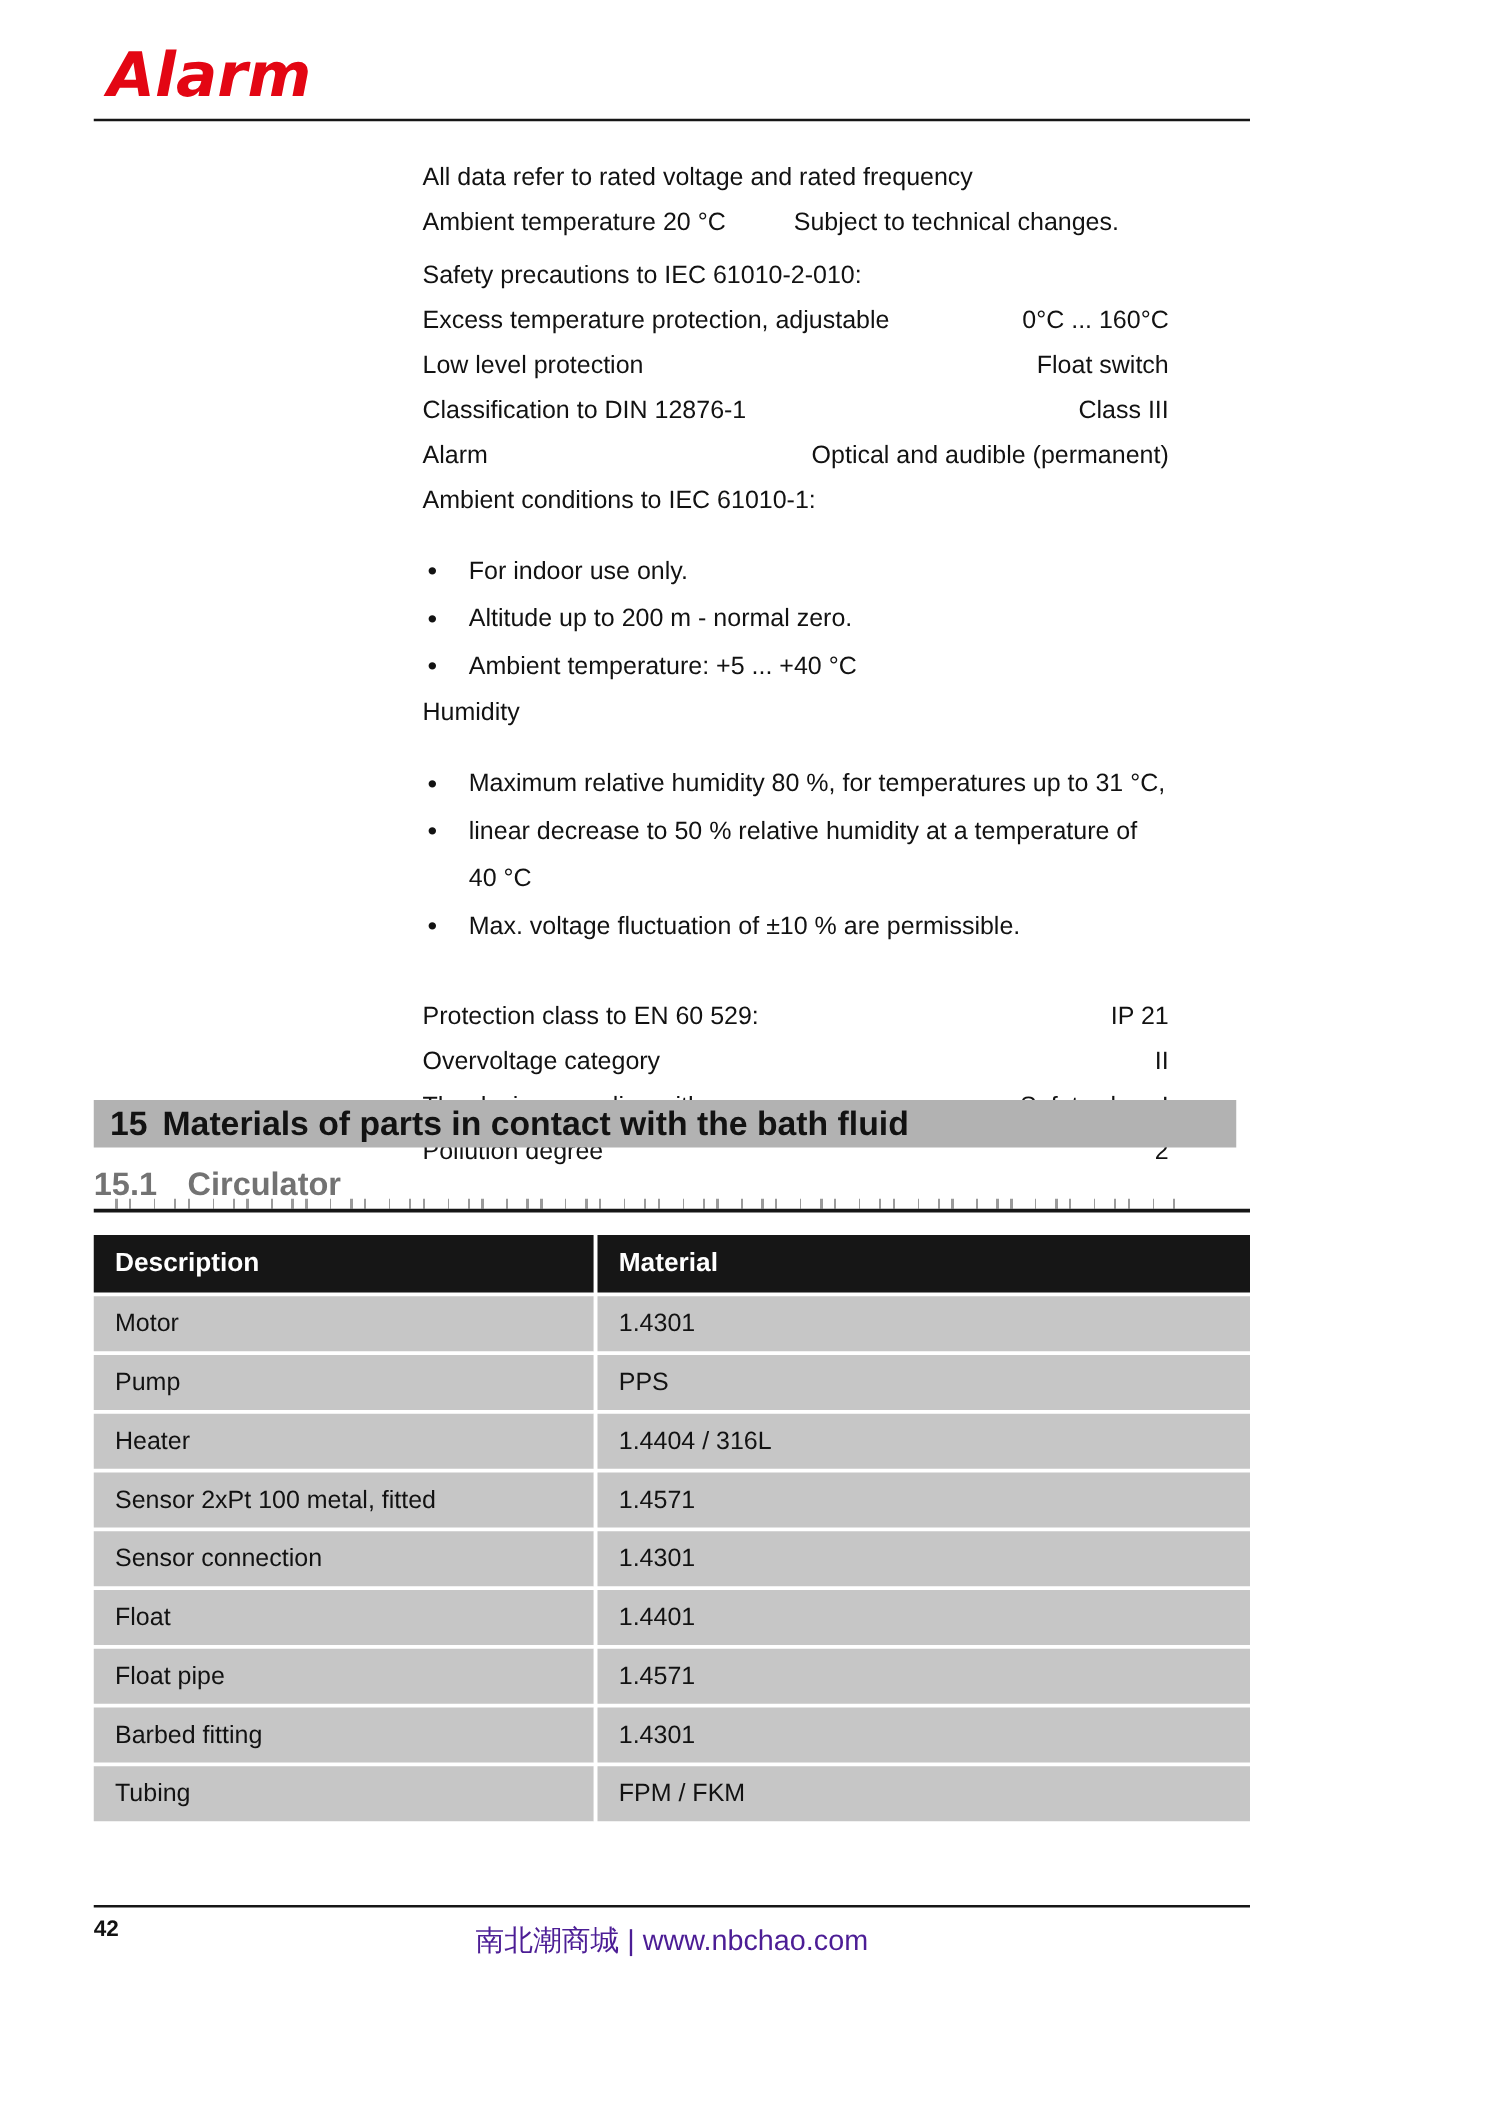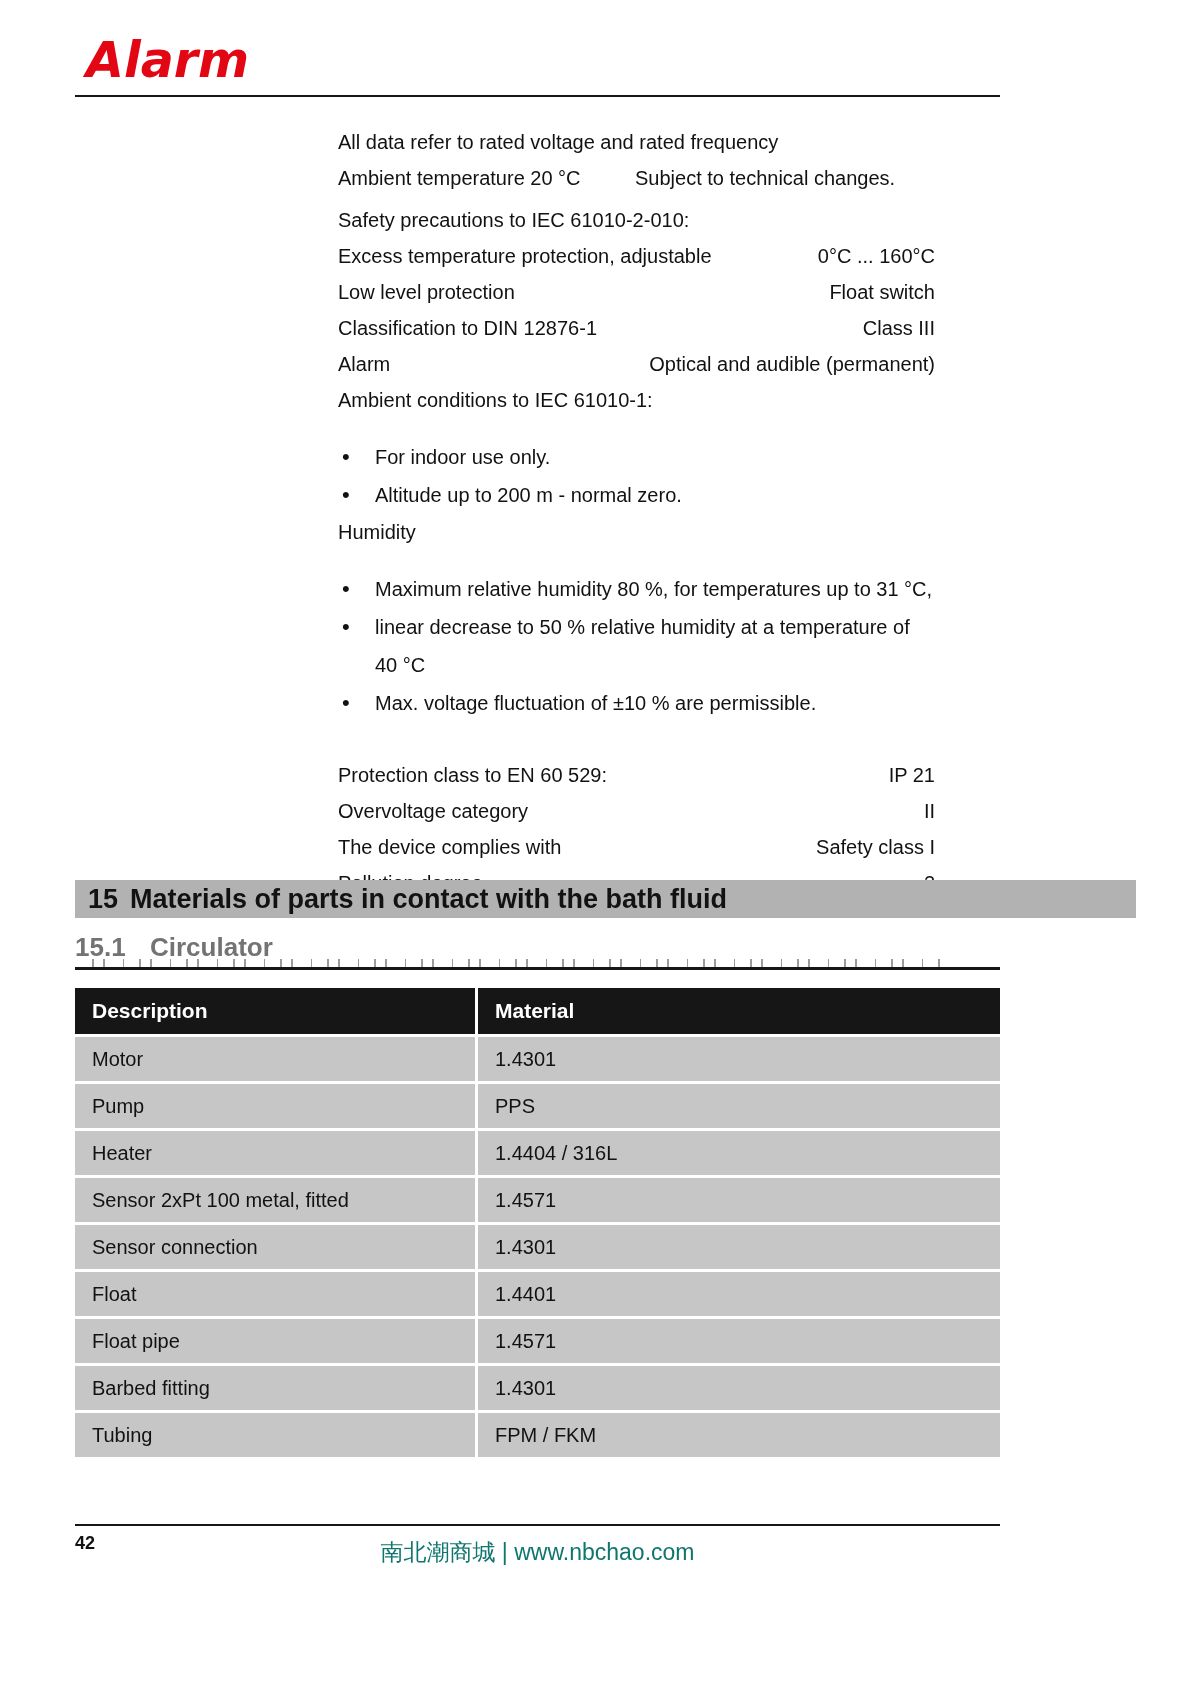--- a/index.html
+++ b/index.html
@@ -40,21 +40,21 @@
     position: relative; padding-left: 37px; line-height: 38px;
   }
   ul.bullets li::before {
     content: "\2022";
     position: absolute; left: 4px; top: 0;
     font-size: 22px;
   }
 
   
   .section-bar {
-    position: absolute; left: 75px; top: 880px; width: 1061px; height: 38px;
+    position: absolute; left: 75px; top: 880px; width: 914px; height: 38px;
     background: #b2b2b2;
     display: flex; align-items: center;
     font-weight: bold; font-size: 27px; color: #121212;
   }
   .section-bar .num { margin-left: 13px; width: 42px; flex: 0 0 42px; }
   .subsection {
     position: absolute; left: 75px; top: 932px;
     display: flex; font-weight: bold; font-size: 26px; color: #737373;
   }
   .subsection .num { width: 75px; flex: 0 0 75px; }
@@ -86,21 +86,21 @@
   .footer-rule {
     position: absolute; left: 75px; top: 1524px; width: 925px;
     border-top: 2px solid #161616;
   }
   .page-number {
     position: absolute; left: 75px; top: 1533px;
     font-size: 18px; font-weight: bold; color: #121212;
   }
   .footer-site {
     position: absolute; left: 75px; top: 1537px; width: 925px;
-    text-align: center; font-size: 23px; color: #0f766e;
+    text-align: center; font-size: 23px; color: #4c1d95;
   }
 </style>
 </head>
 <body>
 
 <div class="logo">Alarm</div>
 <div class="header-rule"></div>
 
 <div class="specs">
   <div class="spec-line">All data refer to rated voltage and rated frequency</div>
@@ -137,20 +137,21 @@
     </div>
 
   <div class="spec-line">Ambient conditions to IEC 61010-1:</div>
 
   <ul class="bullets">
 
       <li>For indoor use only.</li>
 
       <li>Altitude up to 200 m - normal zero.</li>
 
+      <li>Ambient temperature: +5 ... +40 °C</li>
     </ul>
 
   <div class="spec-line">Humidity</div>
 
   <ul class="bullets">
 
       <li>Maximum relative humidity 80 %, for temperatures up to 31 °C,</li>
 
       <li>linear decrease to 50 % relative humidity at a temperature of 40 °C</li>
 

